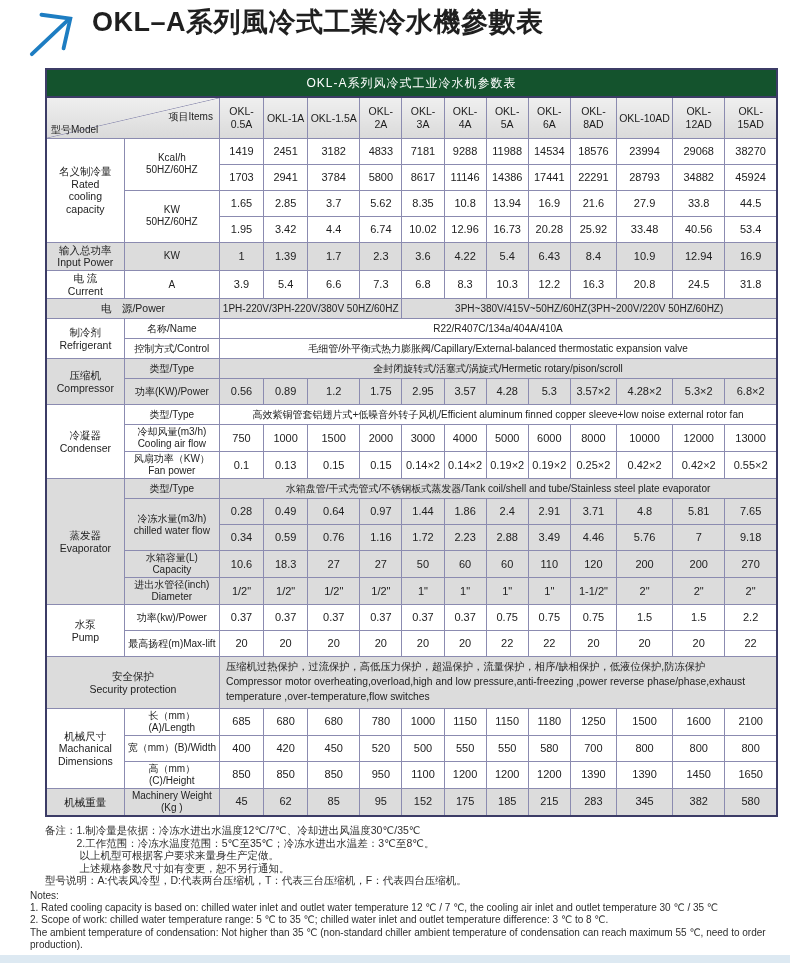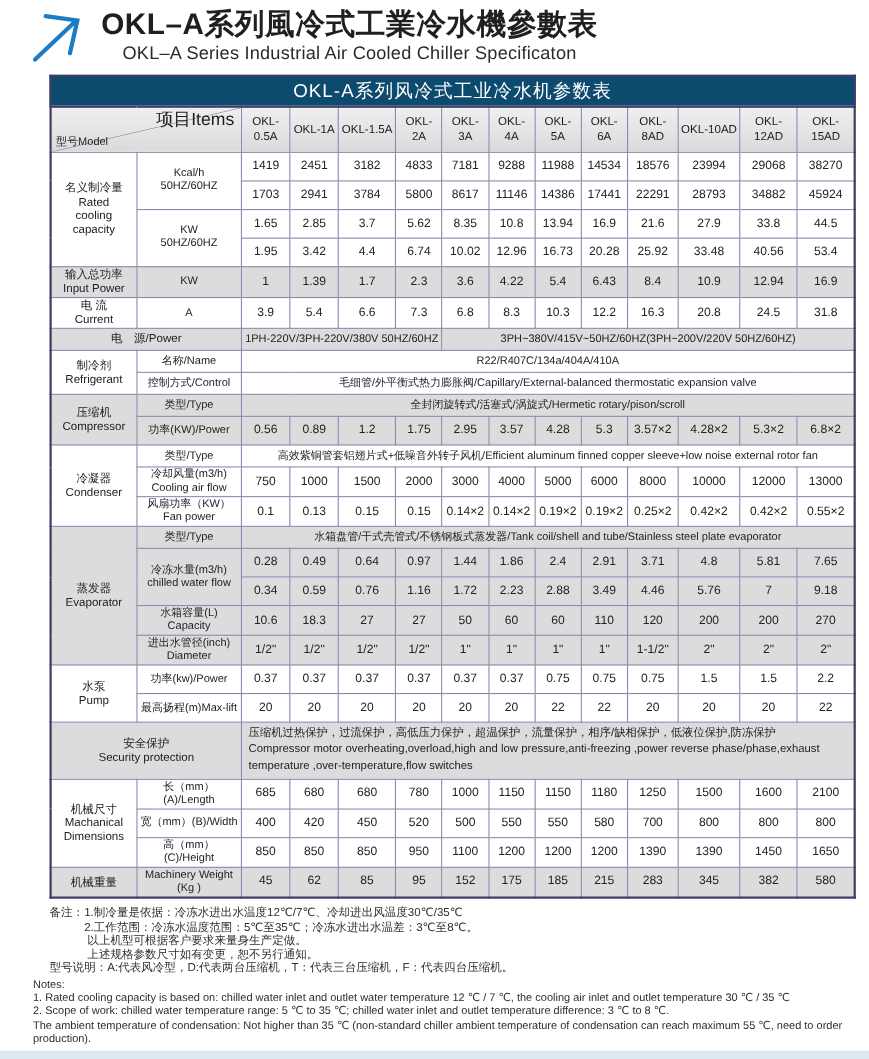--- a/index.html
+++ b/index.html
@@ -12,43 +12,43 @@
   
   .page-header{display:flex;align-items:flex-start;padding:8px 0 0 26px;height:56px;text-align:center;}
   .logo{width:54px;height:50px;margin-right:12px;flex:0 0 auto;}
   .titles{display:flex;flex-direction:column;}
   .title-zh{font-size:27px;font-weight:bold;color:#1f1f1f;letter-spacing:0.5px;line-height:1.1;}
   .title-en{font-size:16.5px;color:#2a2a2a;margin-top:2px;letter-spacing:0.2px;}
   
   .table-area{margin:4px 24px 0 45px;width:733px;}
   .caption-bar{
     box-sizing:border-box;width:733px;height:28px;line-height:26px;
-    background:#0c4a6e;color:#ffffff;text-align:center;
-    font-size:17px;letter-spacing:1px;
+    background:#14532d;color:#ffffff;text-align:center;
+    font-size:12px;letter-spacing:1px;
     border:2px solid #3c3c66;border-bottom:none;
   }
   table.spec{border-collapse:collapse;table-layout:fixed;width:733px;border:2px solid #3c3c66;}
   .spec th,.spec td{
     border:1px solid #8b8bb0;
     text-align:center;vertical-align:middle;
     font-size:10.5px;line-height:1.2;
     padding:1px 2px;white-space:pre-line;word-wrap:break-word;
     font-weight:normal;
   }
   .spec thead th{
     background:linear-gradient(#efefef,#dadada);
     height:26px;font-size:10.5px;color:#1c1c1c;
   }
   th.corner{position:relative;background:linear-gradient(#efefef,#dadada);}
   th.corner::after{
     content:"";position:absolute;inset:0;
     background:linear-gradient(to bottom right,transparent calc(50% - 0.7px),#9a9ab8 50%,transparent calc(50% + 0.7px));
   }
   th.corner .c-model{position:absolute;left:4px;bottom:2px;font-size:10px;z-index:1;}
-  th.corner .c-items{position:absolute;right:6px;top:2px;font-size:16px;z-index:1;}
+  th.corner .c-items{position:absolute;right:6px;top:13px;font-size:10px;z-index:1;}
   tr.shade-white td{background:#ffffff;}
   tr.shade-gray td{background:#dcdcdc;}
   tr.r-val{height:26px;}
   tr.r-span{height:20px;}
   td.val{font-size:11px;}
   td.group-label{font-size:10.5px;}
   td.item-label{font-size:10px;}
   td.span-cell{font-size:10px;}
   td.span-cell.left{text-align:left;padding:3px 6px;font-size:10.3px;line-height:1.45;}
   
@@ -62,21 +62,20 @@
 </head>
 <body>
 
 <div class="page-header">
   <svg class="logo" viewBox="0 0 56 52">
     <line x1="6" y1="48" x2="44" y2="12" stroke="#1d7dc2" stroke-width="4" stroke-linecap="round"></line>
     <polyline points="16,7 46,11 39,42" fill="none" stroke="#1d7dc2" stroke-width="4" stroke-linecap="round" stroke-linejoin="miter"></polyline>
   </svg>
   <div class="titles">
     <div class="title-zh">OKL–A系列風冷式工業冷水機參數表</div>
-    <div class="title-en">OKL–A Series Industrial Air Cooled Chiller Specificaton</div>
   </div>
 </div>
 
 <div class="table-area">
   <div class="caption-bar">OKL-A系列风冷式工业冷水机参数表</div>
   <table class="spec">
     <colgroup>
       <col style="width:78px">
         <col style="width:95px">
       <col style="width:44px">

